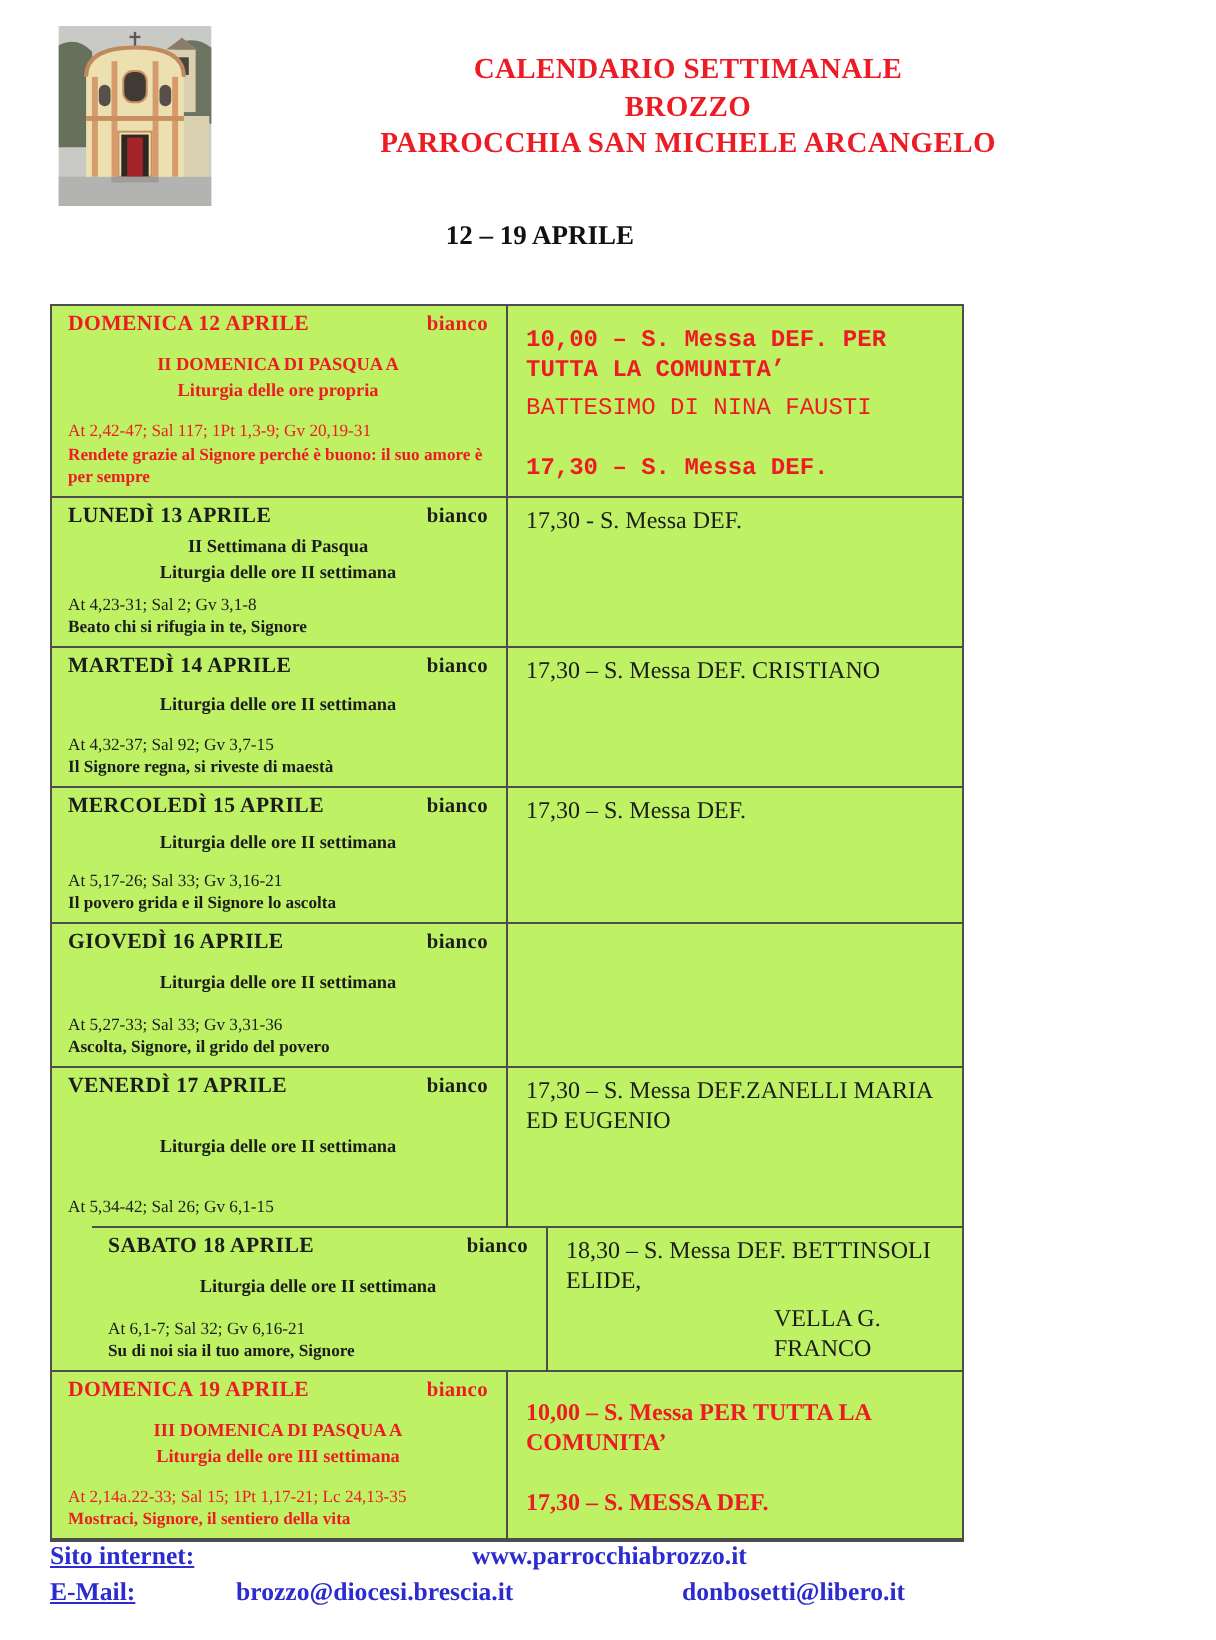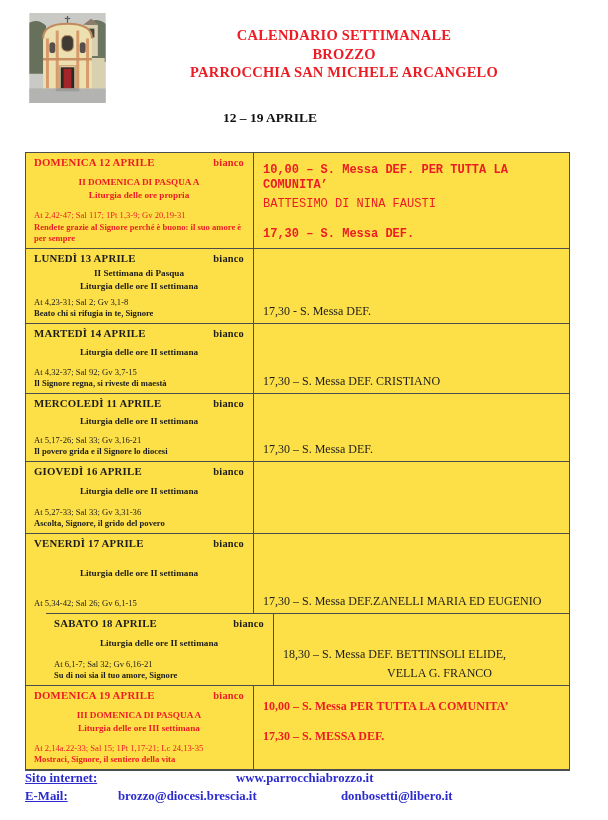--- a/index.html
+++ b/index.html
@@ -16,23 +16,23 @@
     color:#ed1c24;font-weight:bold;font-size:14.5px;line-height:18.5px;
     letter-spacing:.2px;
     padding-left:40px;
   }
   .week-range{
     position:absolute;left:0;top:110px;width:540px;text-align:center;
     font-weight:bold;font-size:13.5px;color:#111;
   }
   
   .cal-table{
-    position:absolute;left:25px;top:152px;width:545px;
+    position:absolute;left:25px;top:152px;width:457px;
     border:1px solid #4d4d4d;border-bottom-width:2px;box-sizing:border-box;
-    background:#fde047;
+    background:#bef264;
   }
   .row{display:flex;box-sizing:border-box;border-top:1px solid #4d4d4d;}
   .row:first-child{border-top:none;}
   .row:nth-child(1){height:95px;}
   .row:nth-child(2){height:75px;}
   .row:nth-child(3){height:70px;}
   .row:nth-child(4){height:68px;}
   .row:nth-child(5){height:72px;}
   .row:nth-child(6){height:80px;}
   .row:nth-child(7){height:72px;margin-left:20px;}
@@ -43,21 +43,21 @@
     width:228px;box-sizing:border-box;border-right:1px solid #4d4d4d;
     display:flex;flex-direction:column;padding:3px 9px 4px 8px;
   }
   .day-line{display:flex;justify-content:space-between;align-items:baseline;
     font-weight:bold;font-size:10.8px;letter-spacing:.2px;}
   .lit-color{font-size:10.4px;}
   .subtitle{text-align:center;font-weight:bold;font-size:9.2px;line-height:1.4;margin:auto 0;}
   .readings{font-size:8.6px;line-height:1.3;}
   .response{font-size:8.6px;font-weight:bold;line-height:1.3;}
   .cell-right{
-    flex:1;display:flex;flex-direction:column;justify-content:flex-end;
+    flex:1;display:flex;flex-direction:column;justify-content:flex-start;
     box-sizing:border-box;padding:4px 6px 4px 9px;font-size:12px;line-height:1.25;
   }
   .row:nth-child(1) .cell-right{justify-content:flex-start;padding-top:10px;font-family:Liberation Mono, monospace;}
   .row:nth-child(8) .cell-right{justify-content:flex-start;padding-top:13px;}
   .event + .event{margin-top:4px;}
   .event.b{font-weight:bold;}
   .event.gap{margin-top:15px;}
   .event.indent{padding-left:104px;}
   
   .footer{position:absolute;left:0;top:771px;width:608px;height:40px;
@@ -168,29 +168,29 @@
       </div>
     </div>
     <div class="cell-right">
         <div class="event">17,30 – S. Messa DEF. CRISTIANO</div>
       </div>
   </div>
 
   <div class="row black">
     <div class="cell-left">
       <div class="day-line">
-        <span class="day">MERCOLEDÌ 11 APRILE</span>
+        <span class="day">MERCOLEDÌ 15 APRILE</span>
         <span class="lit-color">bianco</span>
       </div>
       <div class="subtitle">
           <div>Liturgia delle ore II settimana</div>
         </div>
       <div class="readings-block">
         <div class="readings">At 5,17-26; Sal 33; Gv 3,16-21</div>
-        <div class="response">Il povero grida e il Signore lo diocesi</div>
+        <div class="response">Il povero grida e il Signore lo ascolta</div>
       </div>
     </div>
     <div class="cell-right">
         <div class="event">17,30 – S. Messa DEF.</div>
       </div>
   </div>
 
   <div class="row black">
     <div class="cell-left">
       <div class="day-line">

